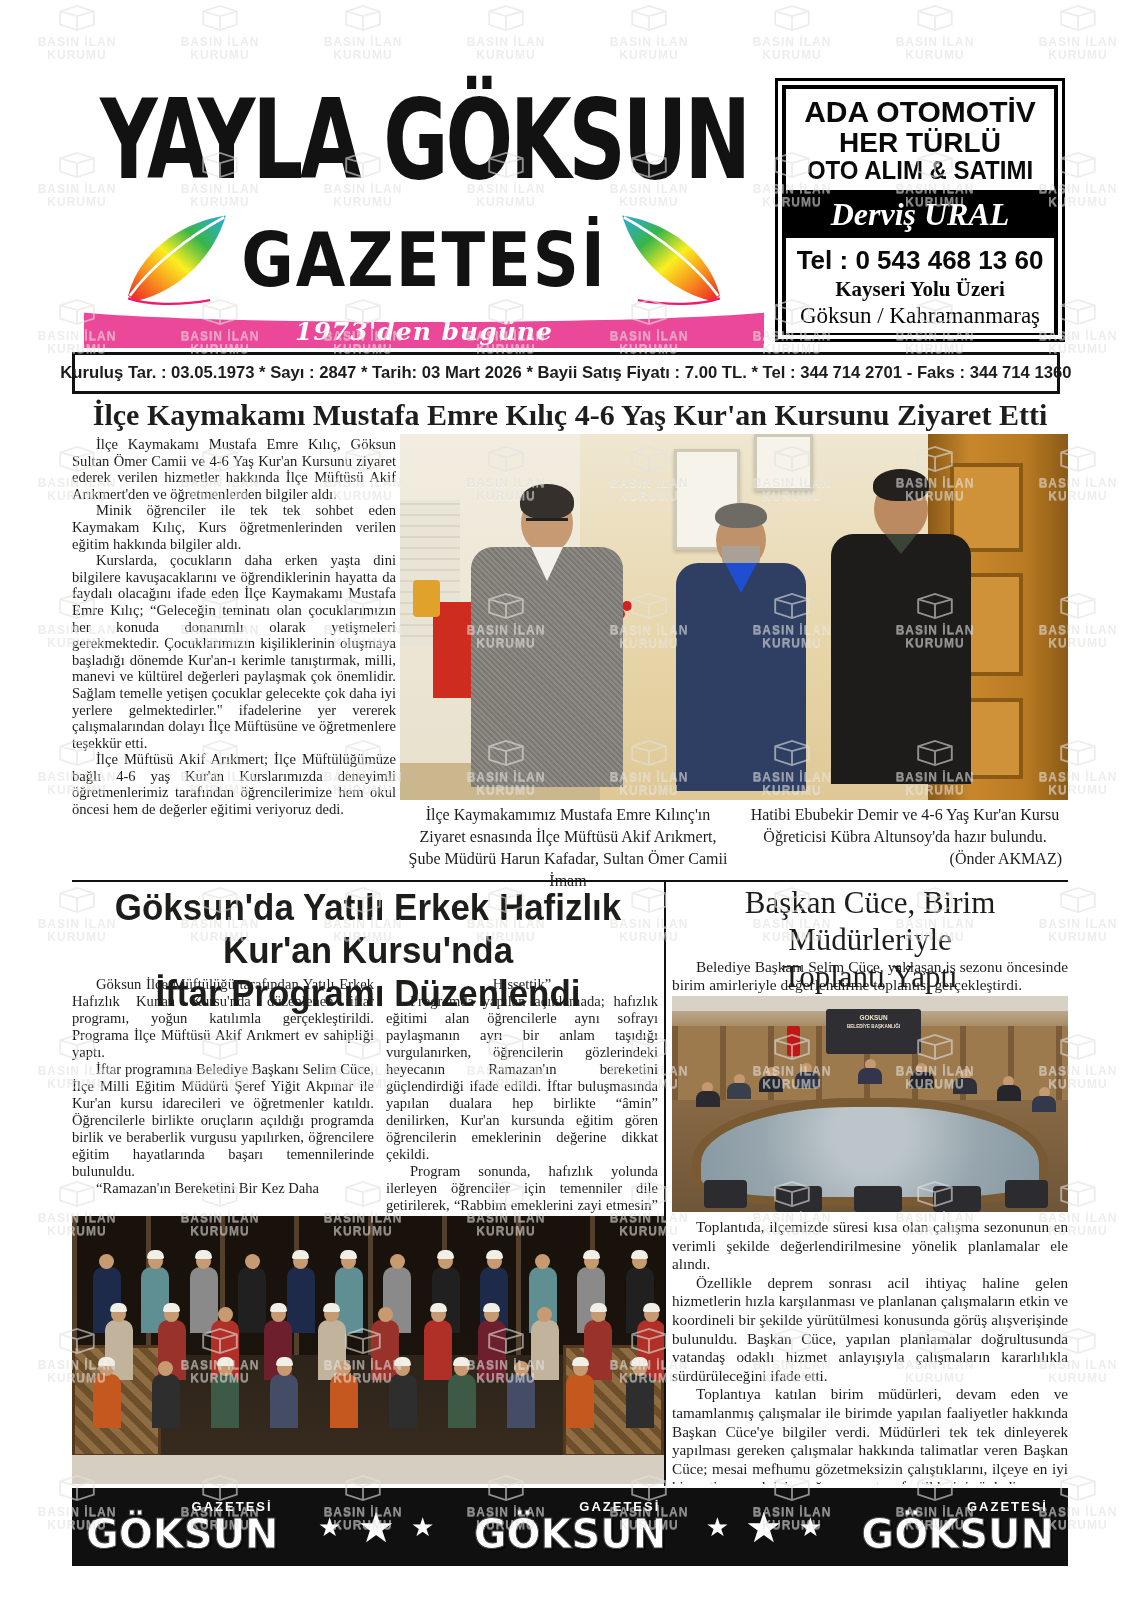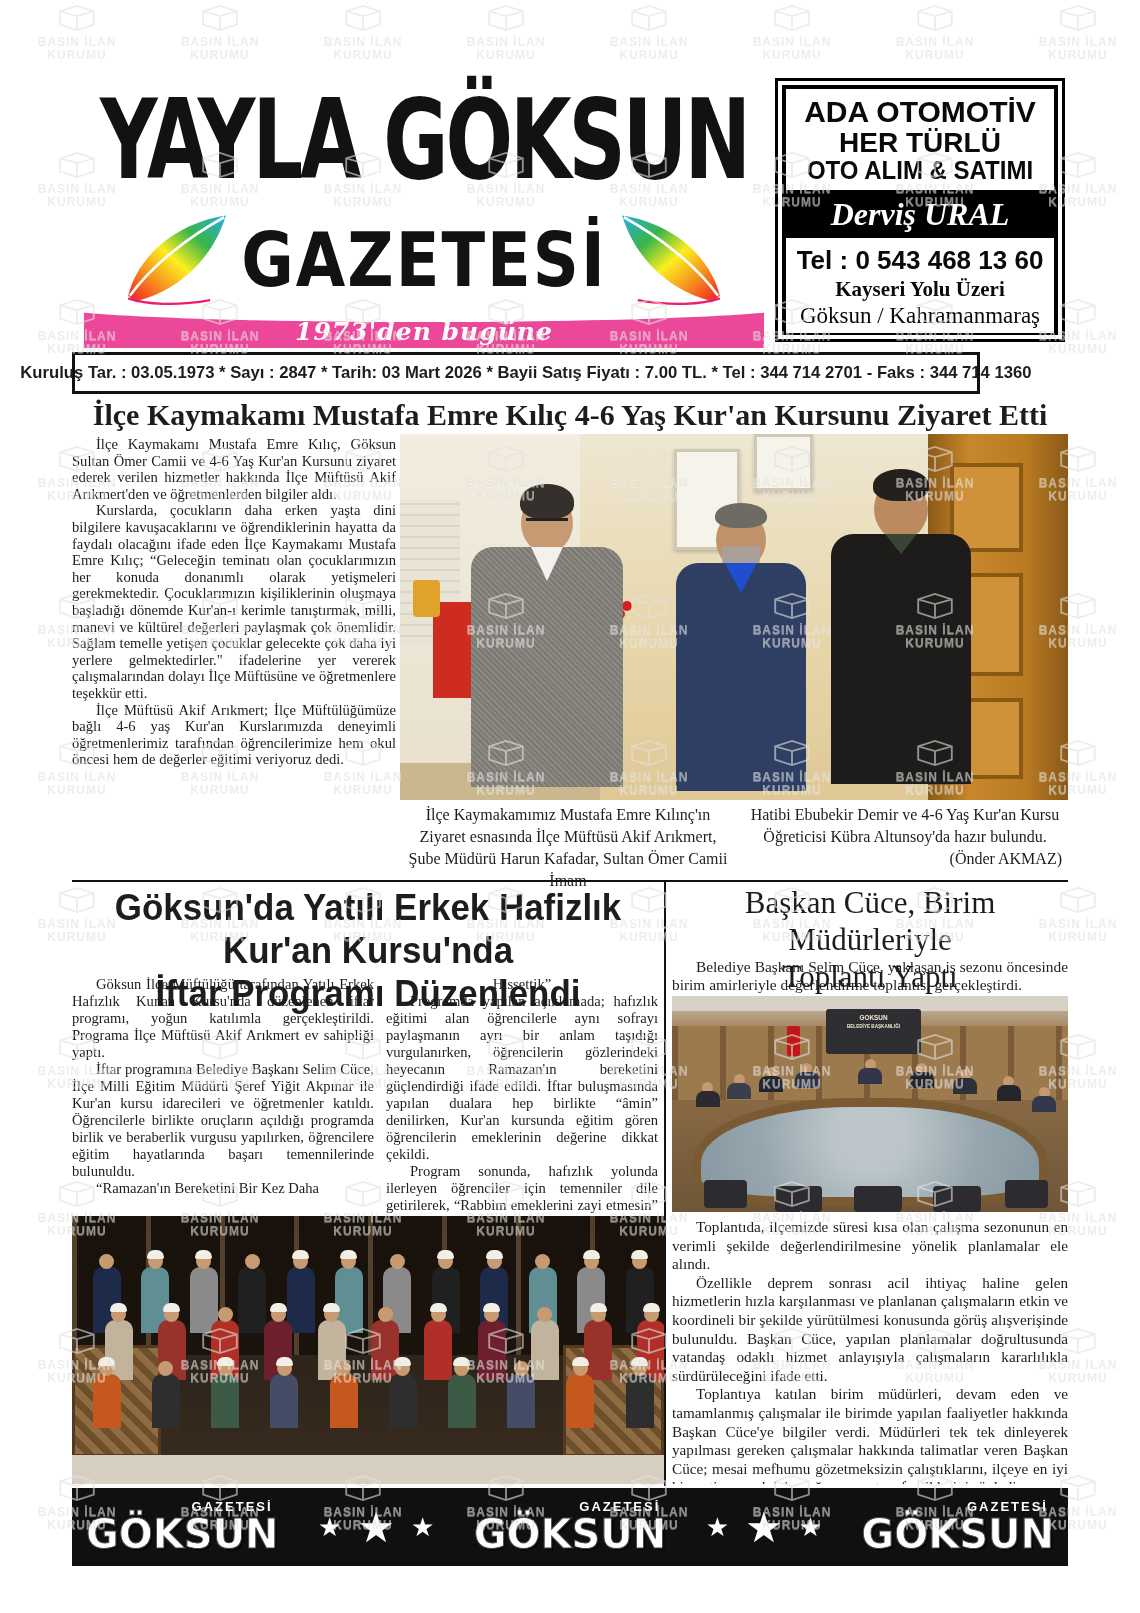--- a/index.html
+++ b/index.html
@@ -31,21 +31,21 @@
   .ad-l1{font-weight:900;font-size:30px;line-height:34px;letter-spacing:0;}
   .ad-l2{font-weight:900;font-size:28px;line-height:27px;}
   .ad-l3{font-weight:900;font-size:25px;line-height:29px;transform:scaleX(.96);}
   .ad-owner{color:#fff;text-align:center;font-family:"Liberation Serif",serif;font-style:italic;font-weight:700;
     font-size:32px;line-height:40px;}
   .ad-w2{padding:6px 2px 4px;}
   .ad-tel{font-weight:700;font-size:26px;line-height:32px;}
   .ad-addr1{font-family:"Liberation Serif",serif;font-weight:700;font-size:21px;line-height:26px;}
   .ad-addr2{font-family:"Liberation Serif",serif;font-weight:400;font-size:23px;line-height:27px;}
   
-  .info-bar{position:absolute;left:72px;top:352px;width:908px;height:42px;border:3px solid #111;box-sizing:border-box;z-index:10;
+  .info-bar{position:absolute;left:72px;top:352px;width:988px;height:42px;border:3px solid #111;box-sizing:border-box;z-index:10;
     display:flex;align-items:center;justify-content:center;}
   .info-bar span{font-family:"Liberation Sans",sans-serif;font-weight:700;font-size:17px;white-space:nowrap;transform:scaleX(.98);}
   
   .headline1{position:absolute;left:72px;top:398px;width:996px;text-align:center;z-index:10;
     font-family:"Liberation Serif",serif;font-weight:700;font-size:30px;line-height:34px;white-space:nowrap;}
   .a1-col{position:absolute;left:72px;top:436px;width:324px;height:432px;overflow:hidden;z-index:10;
     font-size:14.6px;line-height:16.6px;text-align:justify;}
   .a1-col p,.a2-col p,.a3-body p{margin:0;text-indent:24px;}
   .photo1{position:absolute;left:400px;top:434px;width:668px;height:366px;z-index:10;overflow:hidden;background:linear-gradient(180deg,#efe7d2 0%,#e7d5a8 60%,#dfc896 100%);}
   .cap{position:absolute;top:804px;z-index:10;font-size:16px;line-height:22px;text-align:center;}
@@ -182,20 +182,21 @@
   </div>
 
   <div class="info-bar">
     <span>Kuruluş Tar. : 03.05.1973   *   Sayı : 2847   *   Tarih: 03 Mart 2026   *   Bayii Satış Fiyatı : 7.00 TL. *   Tel : 344 714 2701 - Faks : 344 714 1360</span>
   </div>
 
   <div class="headline1">İlçe Kaymakamı Mustafa Emre Kılıç 4-6 Yaş Kur'an Kursunu Ziyaret Etti</div>
 
   <div class="a1-col">
     <p>İlçe Kaymakamı Mustafa Emre Kılıç, Göksun Sultan Ömer Camii ve 4-6 Yaş Kur'an Kursunu ziyaret ederek verilen hizmetler hakkında İlçe Müftüsü Akif Arıkmert'den ve öğretmenlerden bilgiler aldı.</p>
+    <p>Minik öğrenciler ile tek tek sohbet eden Kaymakam Kılıç, Kurs öğretmenlerinden verilen eğitim hakkında bilgiler aldı.</p>
     <p>Kurslarda, çocukların daha erken yaşta dini bilgilere kavuşacaklarını ve öğrendiklerinin hayatta da faydalı olacağını ifade eden İlçe Kaymakamı Mustafa Emre Kılıç; “Geleceğin teminatı olan çocuklarımızın her konuda donanımlı olarak yetişmeleri gerekmektedir. Çocuklarımızın kişiliklerinin oluşmaya başladığı dönemde Kur'an-ı kerimle tanıştırmak, milli, manevi ve kültürel değerleri paylaşmak çok önemlidir. Sağlam temelle yetişen çocuklar gelecekte çok daha iyi yerlere gelmektedirler." ifadelerine yer vererek çalışmalarından dolayı İlçe Müftüsüne ve öğretmenlere teşekkür etti.</p>
     <p>İlçe Müftüsü Akif Arıkmert; İlçe Müftülüğümüze bağlı 4-6 yaş Kur'an Kurslarımızda deneyimli öğretmenlerimiz tarafından öğrencilerimize hem okul öncesi hem de değerler eğitimi veriyoruz dedi.</p>
   </div>
 
   <div class="photo1">
     <div class="p1-hall"></div>
     <div class="p1-tile"></div>
     <div class="p1-play"></div>
     <div class="p1-play2"></div>
     <div class="p1-floor"></div>

